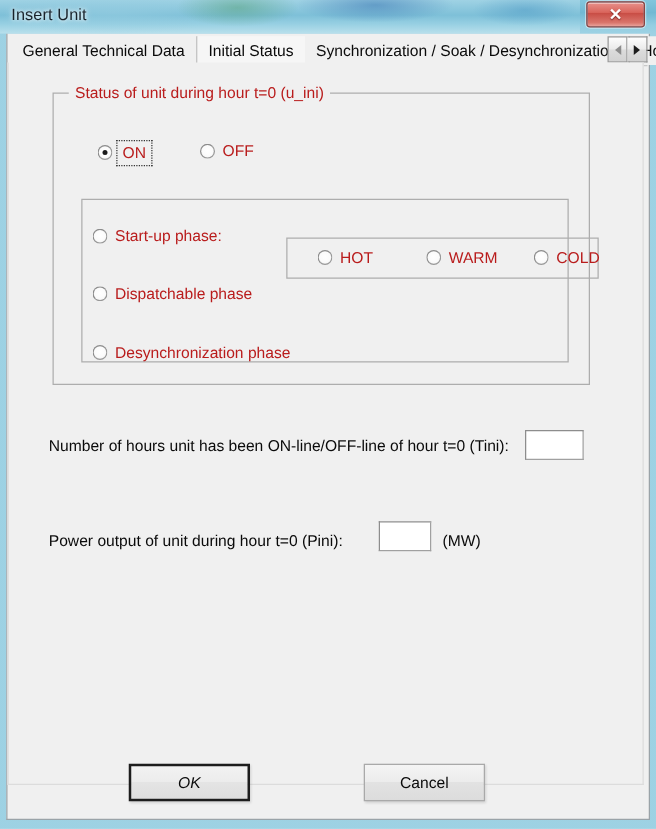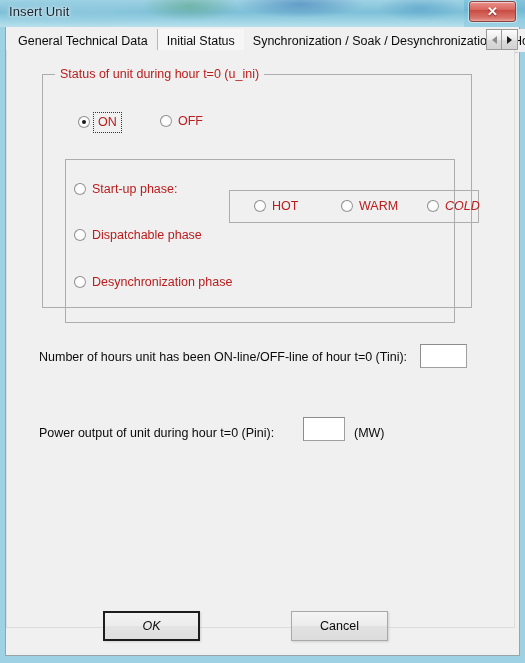--- a/index.html
+++ b/index.html
@@ -319,37 +319,37 @@
       <div class="radio" style="left:35px; top:40px;">
         <span class="radio-mark checked"></span>
         <span class="radio-label focused">ON</span>
       </div>
 
       <div class="radio" style="left:117px; top:40px;">
         <span class="radio-mark"></span>
         <span class="radio-label">OFF</span>
       </div>
 
-      <div class="panel-box" style="left:22px; top:84px; width:390px; height:164px;">
+      <div class="panel-box" style="left:22px; top:84px; width:390px; height:131px;">
 
         <div class="radio" style="left:8px; top:23px;">
           <span class="radio-mark"></span>
           <span class="radio-label">Start-up phase:</span>
         </div>
 
         <div class="panel-box" style="left:129px; top:30px; width:250px; height:33px;margin-left:34px;">
           <div class="radio" style="left:24px; top:9px;">
             <span class="radio-mark"></span>
             <span class="radio-label">HOT</span>
           </div>
           <div class="radio" style="left:111px; top:9px;">
             <span class="radio-mark"></span>
             <span class="radio-label">WARM</span>
           </div>
-          <div class="radio" style="left:197px; top:9px;font-style:italic;">
+          <div class="radio" style="left:197px; top:9px;">
             <span class="radio-mark"></span>
             <span class="radio-label">COLD</span>
           </div>
         </div>
 
         <div class="radio" style="left:8px; top:69px;">
           <span class="radio-mark"></span>
           <span class="radio-label">Dispatchable phase</span>
         </div>
 

